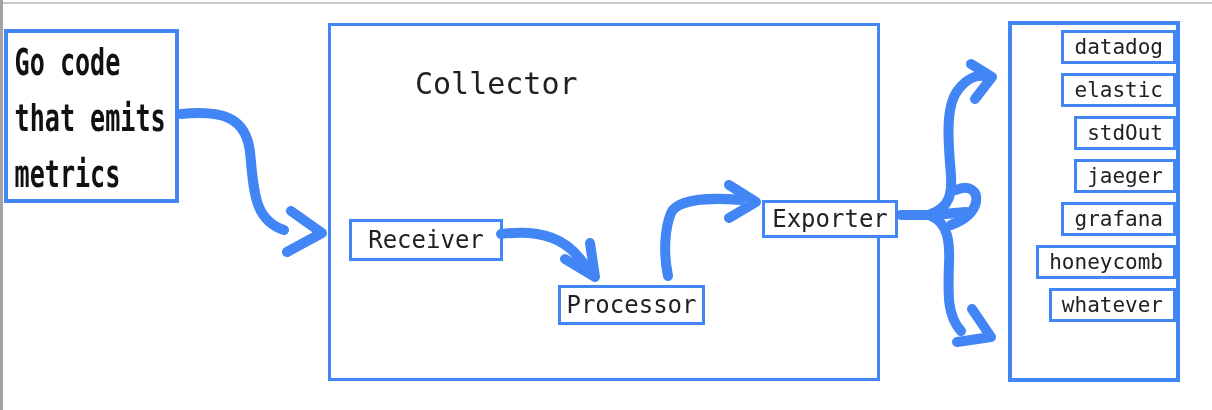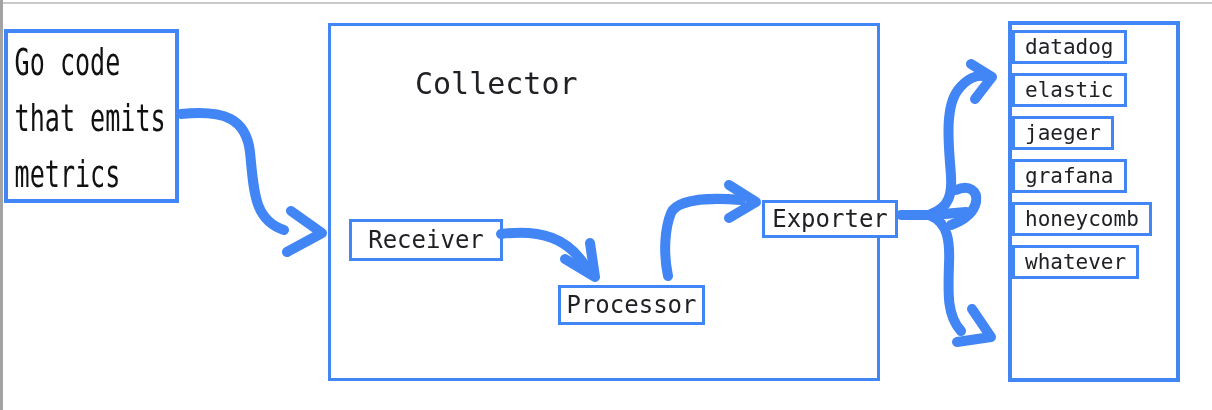--- a/index.html
+++ b/index.html
@@ -23,20 +23,21 @@
     width: 1209px; height: 2px;
     background: #c9c9c9;
   }
   .source-box {
     position: absolute; left: 4px; top: 29px;
     width: 175px; height: 174px;
     border: 4px solid var(--accent);
     box-sizing: border-box;
     background: #fff;
     overflow: hidden;
+    font-weight: bold;
   }
   .source-text {
     transform: scaleX(0.66);
     transform-origin: 0 0;
     width: 152%;
     font-size: 38px;
     line-height: 56px;
     color: #111;
     padding: 1px 0 0 10px;
     white-space: nowrap;
@@ -64,21 +65,21 @@
   }
   .receiver  { left: 18px;  top: 193px; width: 154px; height: 42px; }
   .processor { left: 227px; top: 259px; width: 147px; height: 40px; }
   .exporter  { left: 431px; top: 174px; width: 136px; height: 38px; }
   .dest-panel {
     position: absolute; left: 1008px; top: 21px;
     width: 172px; height: 361px;
     border: 4px solid var(--accent);
     box-sizing: border-box;
     background: #fff;
-    display: flex; flex-direction: column; align-items: flex-start;
+    display: flex; flex-direction: column; align-items: flex-end;
     padding-top: 5px; gap: 9px;
   }
   .dest-box {
     border: 3px solid var(--accent);
     background: #fff;
     padding: 0 10px;
     font-size: 21px;
     line-height: 28px;
     color: var(--ink);
     white-space: nowrap;
@@ -122,20 +123,21 @@
       <span>Processor</span>
     </div>
     <div class="stage-box exporter">
       <span>Exporter</span>
     </div>
   </div>
 
   <div class="dest-panel">
     <div class="dest-box">datadog</div>
     <div class="dest-box">elastic</div>
+    <div class="dest-box">stdOut</div>
     <div class="dest-box">jaeger</div>
     <div class="dest-box">grafana</div>
     <div class="dest-box">honeycomb</div>
     <div class="dest-box">whatever</div>
   </div>
 
   <svg class="arrows" viewBox="0 0 1212 410">
     <g>
       <path d="M 181 114 C 224 110 246 118 250 152 C 254 192 254 220 284 230"></path>
       <path d="M 291 211 L 322 233 L 287 252"></path>

